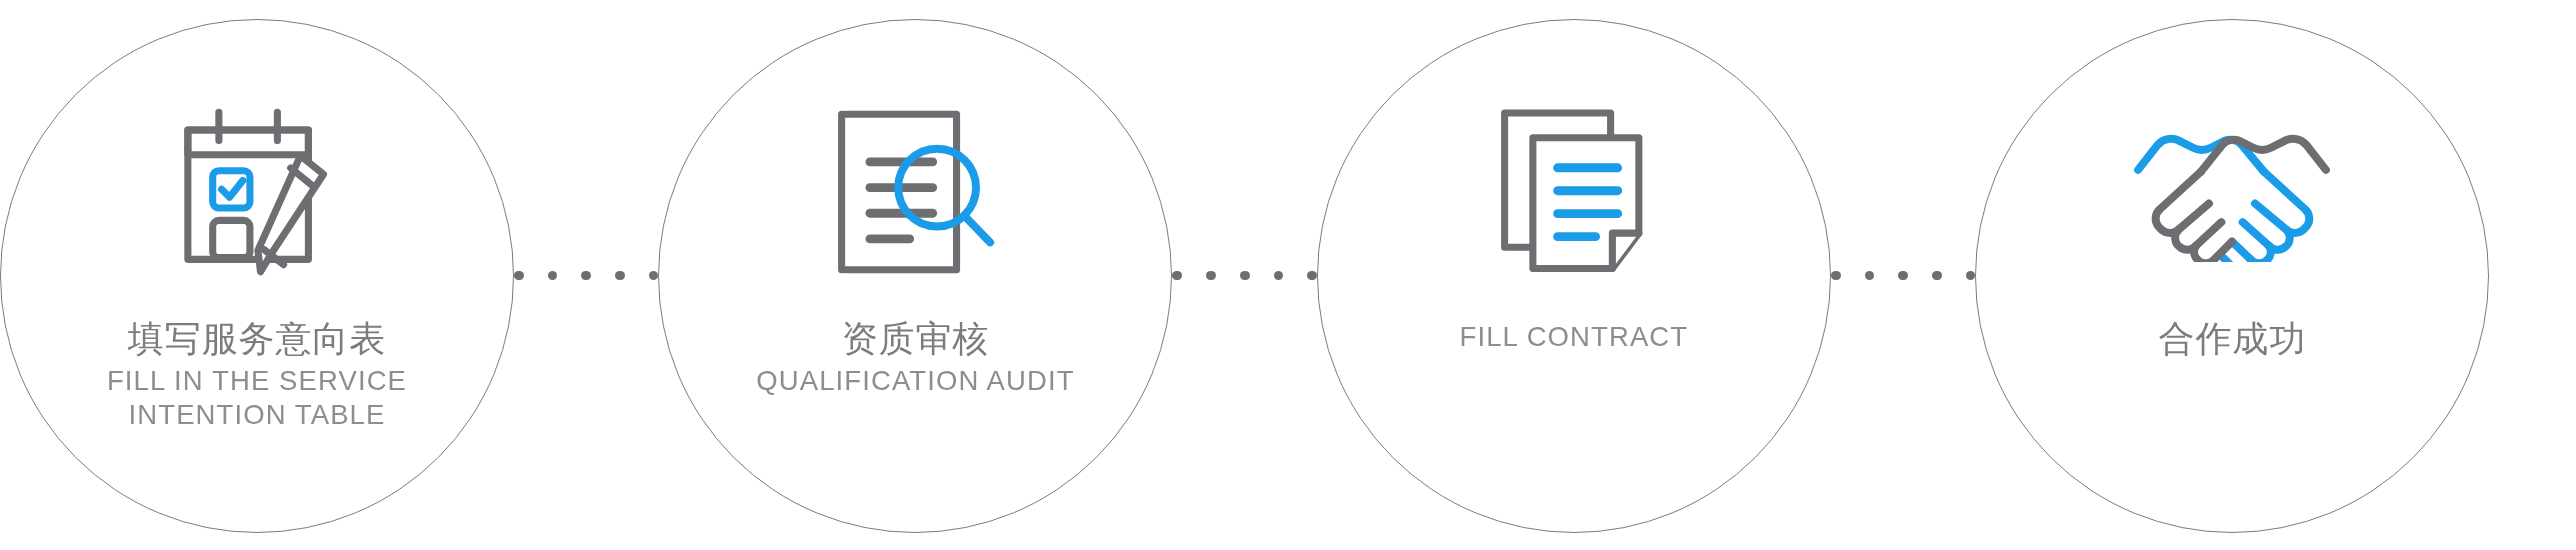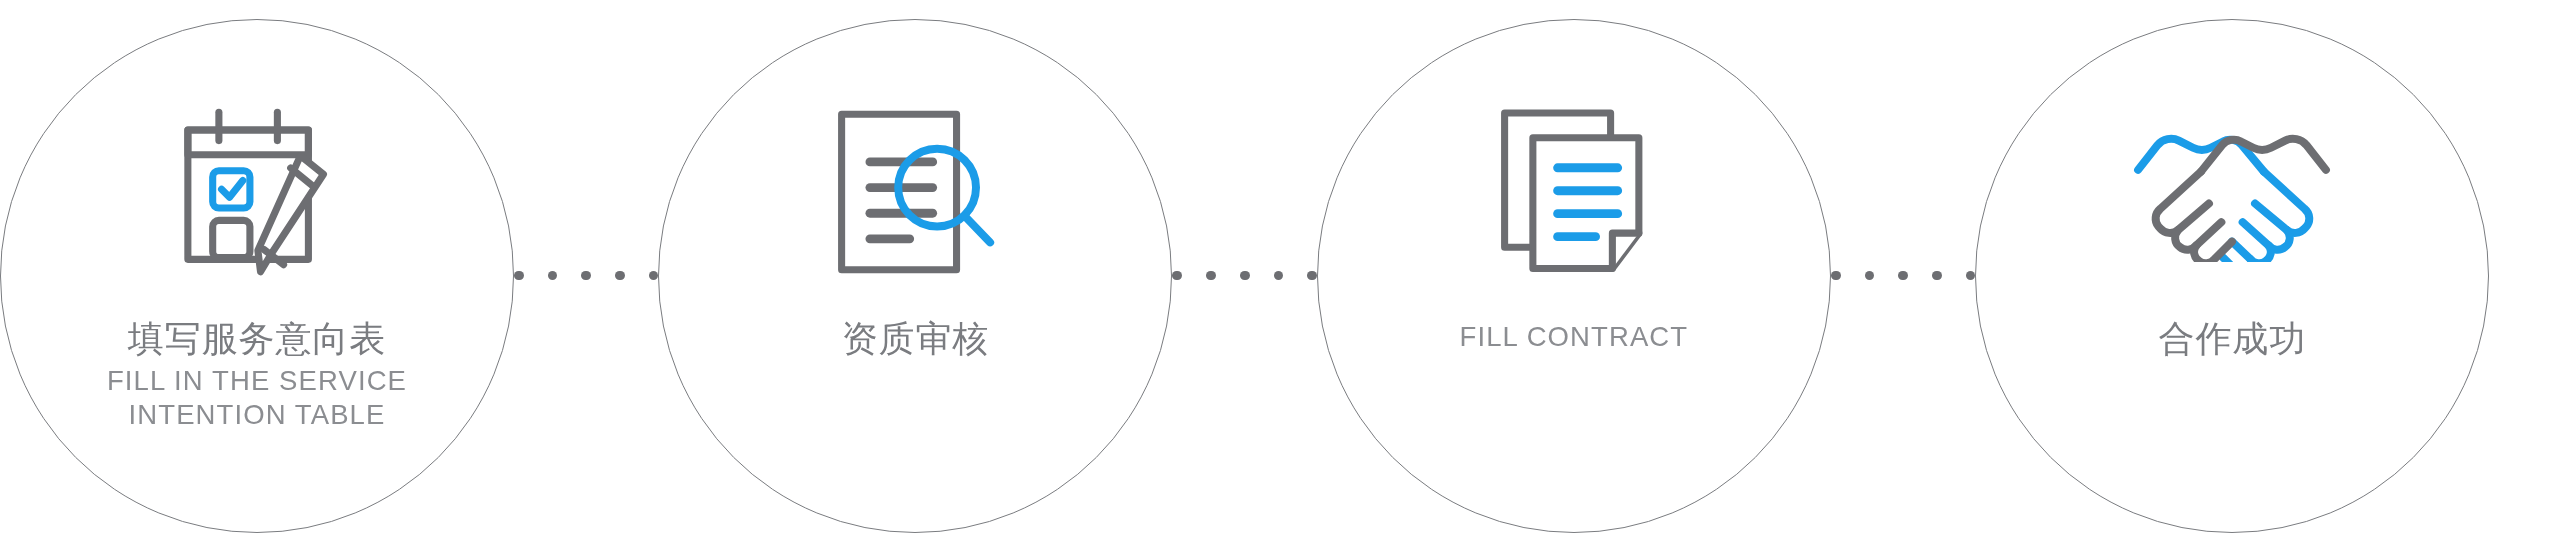--- a/index.html
+++ b/index.html
@@ -164,20 +164,21 @@
         </g>
 
         <g stroke="#1b9ce8" stroke-width="9" stroke-linecap="round" fill="none">
           <circle cx="120" cy="93" r="44"></circle>
           <path d="M152 126 L180 155"></path>
         </g>
       </svg>
     </div>
     <div class="step-text">
       <div class="step-title-cn">资质审核</div>
+      <div class="step-title-en">QUALIFICATION AUDIT</div>
     </div>
   </div>
 
   <div class="connector">
     <span class="dot"></span>
     <span class="dot"></span>
     <span class="dot"></span>
     <span class="dot"></span>
     <span class="dot"></span>
   </div>

